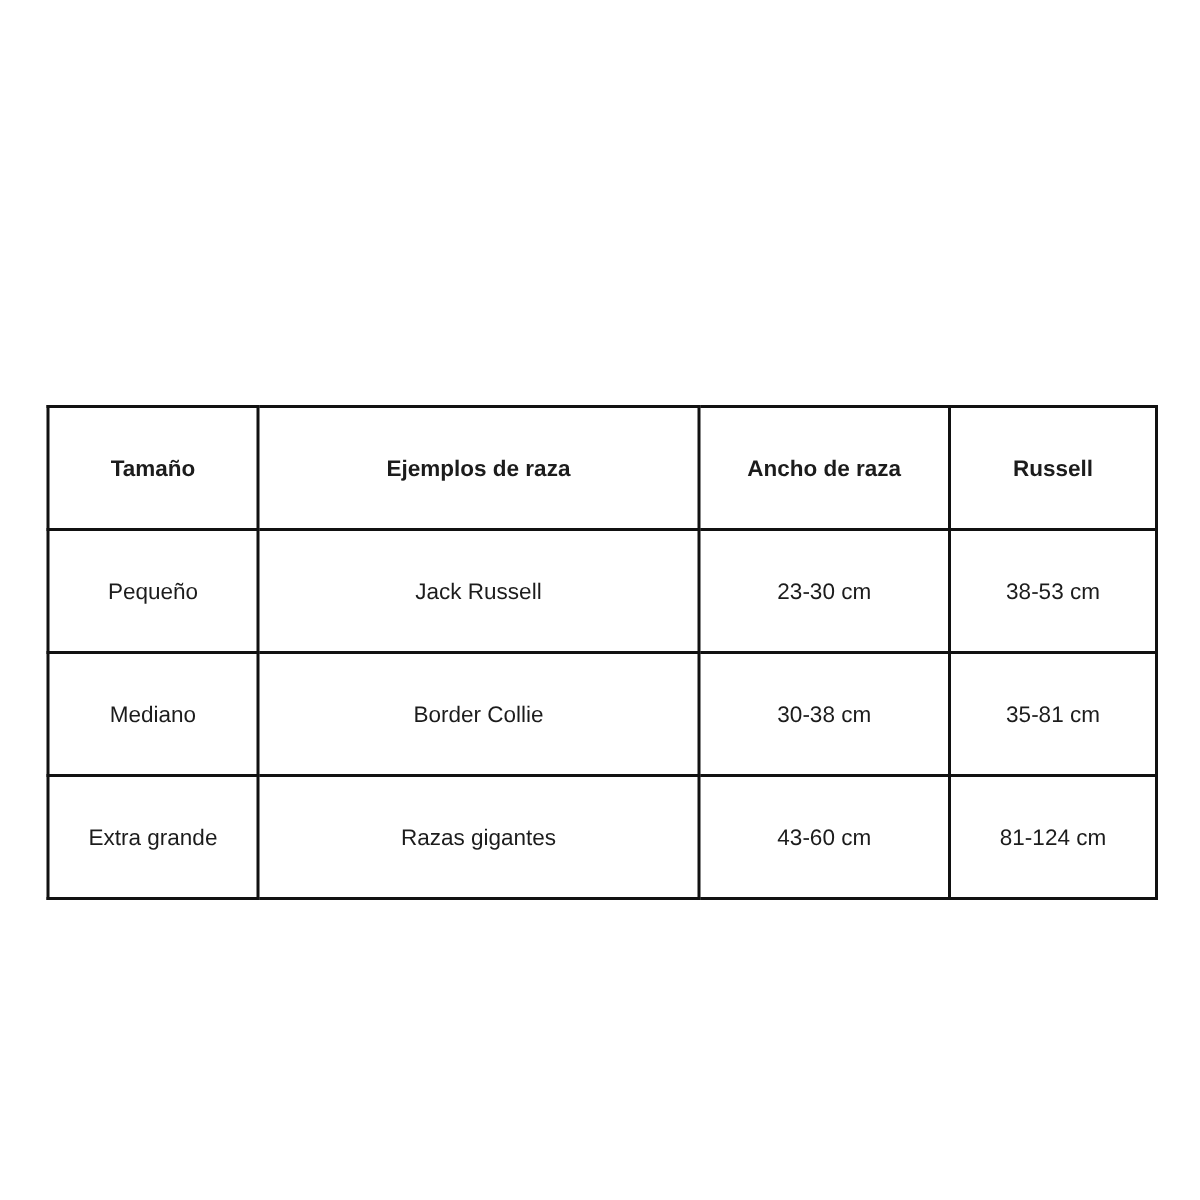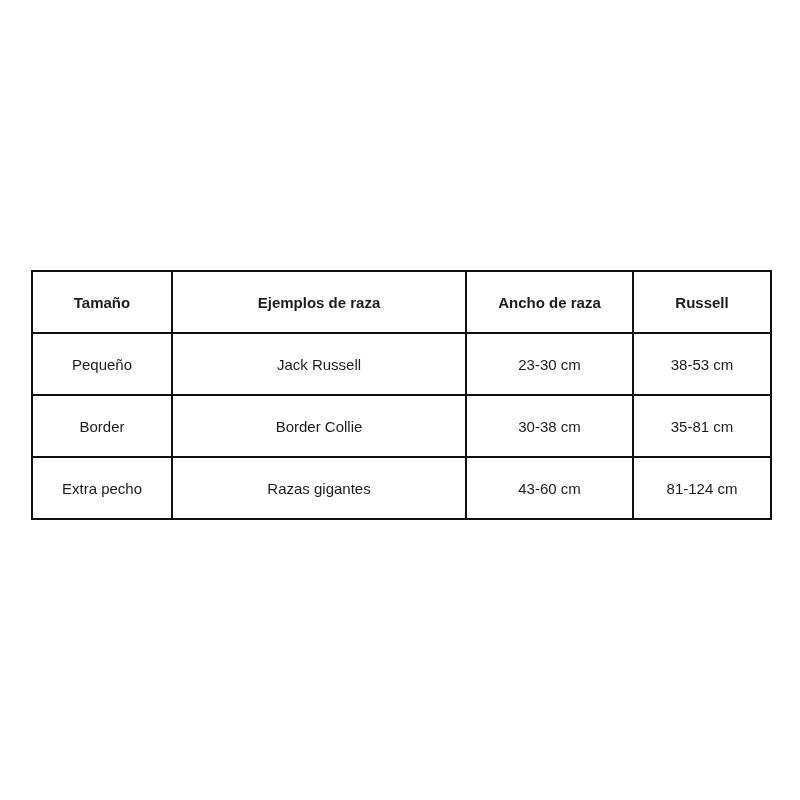--- a/index.html
+++ b/index.html
@@ -24,21 +24,21 @@
     table-layout: fixed;
     color: #1c1c1c;
   }
   table.size-table th,
   table.size-table td {
     border: 2px solid #111111;
     height: 48px;
     text-align: center;
     vertical-align: middle;
     font-size: 15px;
-    padding: 6px 4px;
+    padding: 16px 4px;
     background: #ffffff;
   }
   table.size-table th {
     font-weight: bold;
   }
   table.size-table td {
     font-weight: normal;
   }
   col.c1 { width: 140px; }
   col.c2 { width: 294px; }
@@ -65,26 +65,26 @@
       </tr>
     </thead>
     <tbody>
       <tr>
         <td>Pequeño</td>
         <td>Jack Russell</td>
         <td>23-30 cm</td>
         <td>38-53 cm</td>
       </tr>
       <tr>
-        <td>Border</td>
+        <td>Mediano</td>
         <td>Border Collie</td>
         <td>30-38 cm</td>
         <td>35-81 cm</td>
       </tr>
       <tr>
-        <td>Extra pecho</td>
+        <td>Extra grande</td>
         <td>Razas gigantes</td>
         <td>43-60 cm</td>
         <td>81-124 cm</td>
       </tr>
     </tbody>
   </table>
 </div>
 
 </body></html>

